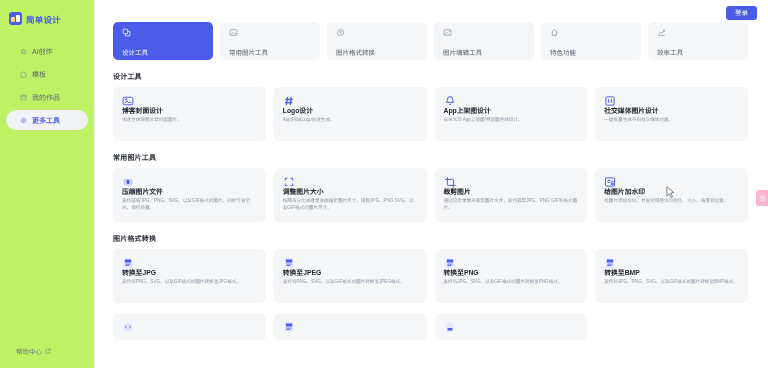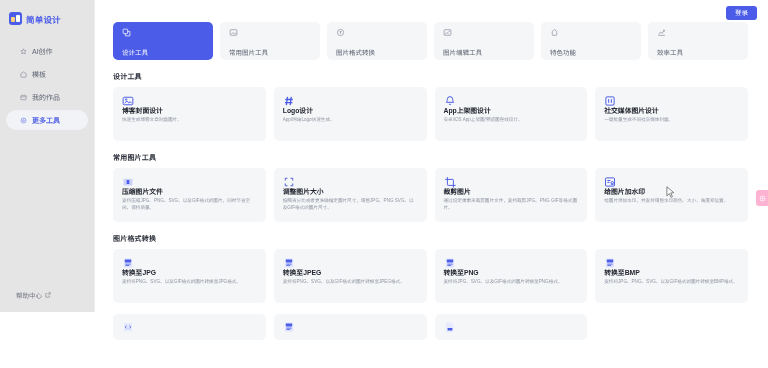--- a/index.html
+++ b/index.html
@@ -7,22 +7,22 @@
     width: 768px; height: 368px;
     overflow: hidden;
     background: #ffffff;
     font-family: "Liberation Sans", "DejaVu Sans", sans-serif;
     color: #1f2330;
   }
   #app { display: flex; width: 768px; height: 368px; position: relative; }
 
   
   .sidebar {
-    width: 95px; height: 312px;
-    background: #e5e5e5;
+    width: 95px; height: 368px;
+    background: #bef264;
     border-right: 1px solid #eceef2;
     display: flex; flex-direction: column;
     padding-top: 8px;
     flex: 0 0 95px;
   }
   .brand { display: flex; align-items: center; gap: 4px; padding: 4px 0 0 9px; }
   .brand-logo {
     width: 13px; height: 13px; border-radius: 3px;
     background: #4a5ce8; position: relative; flex: 0 0 13px;
     overflow: hidden;

